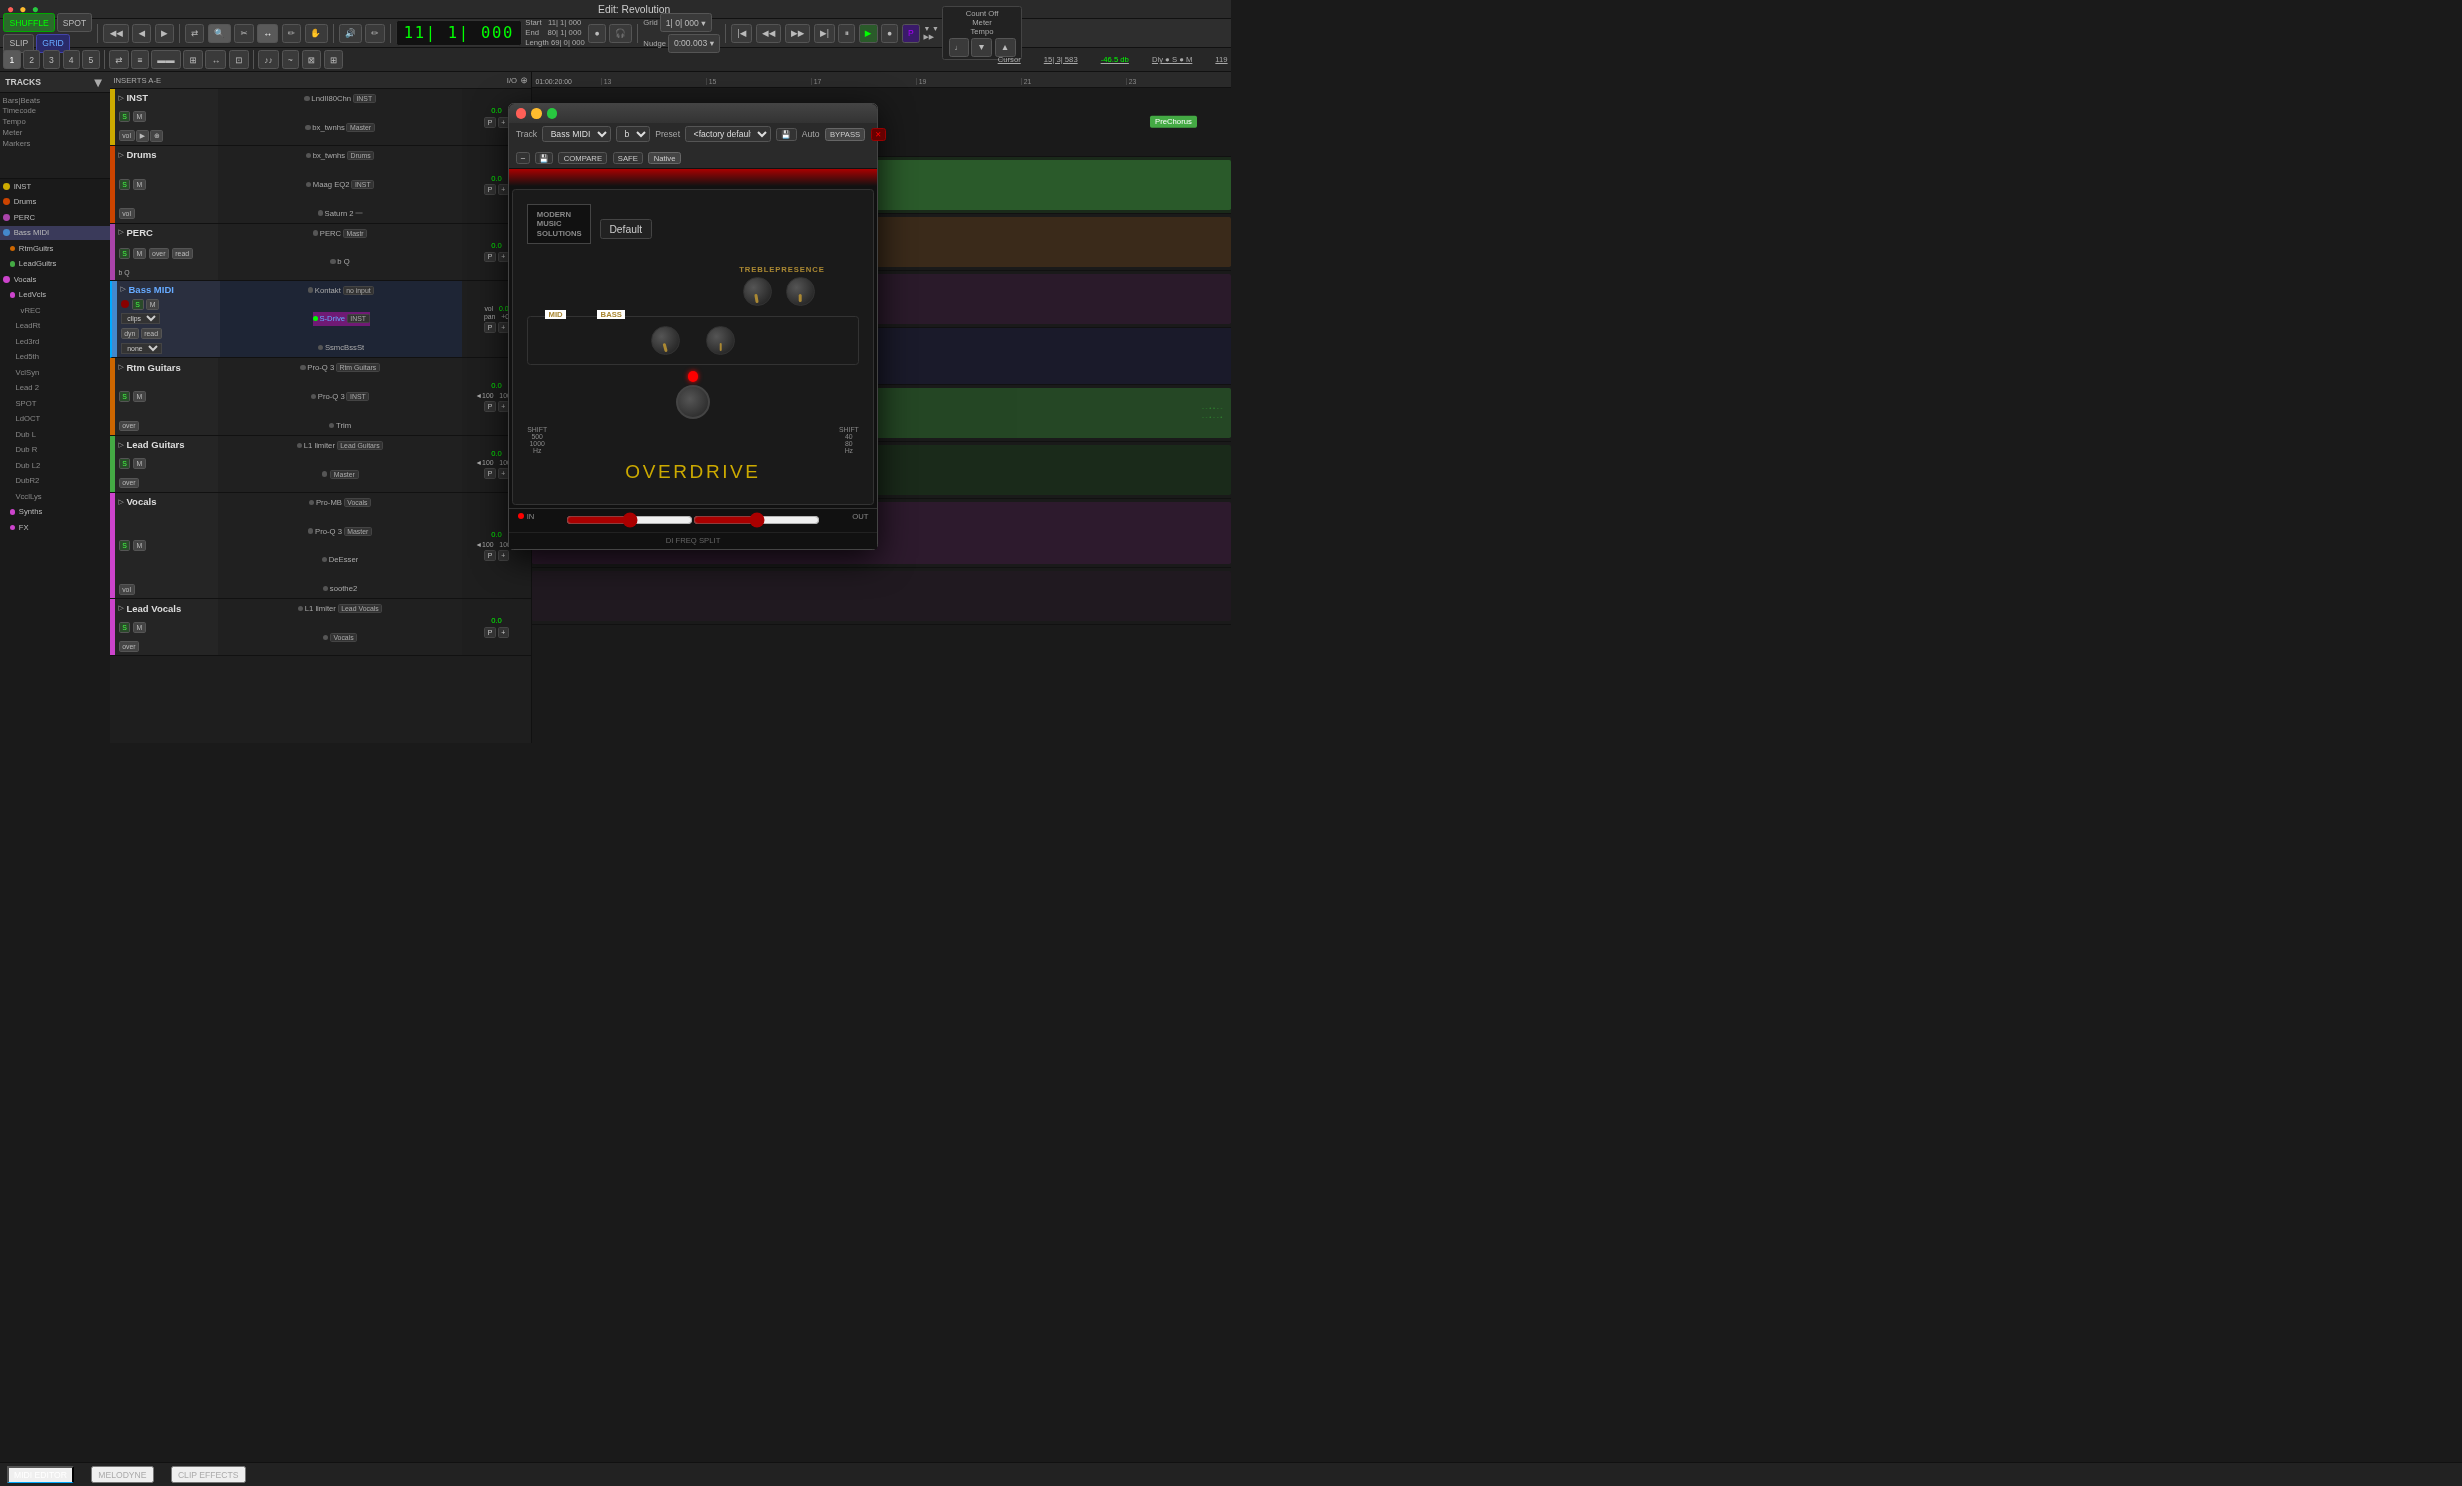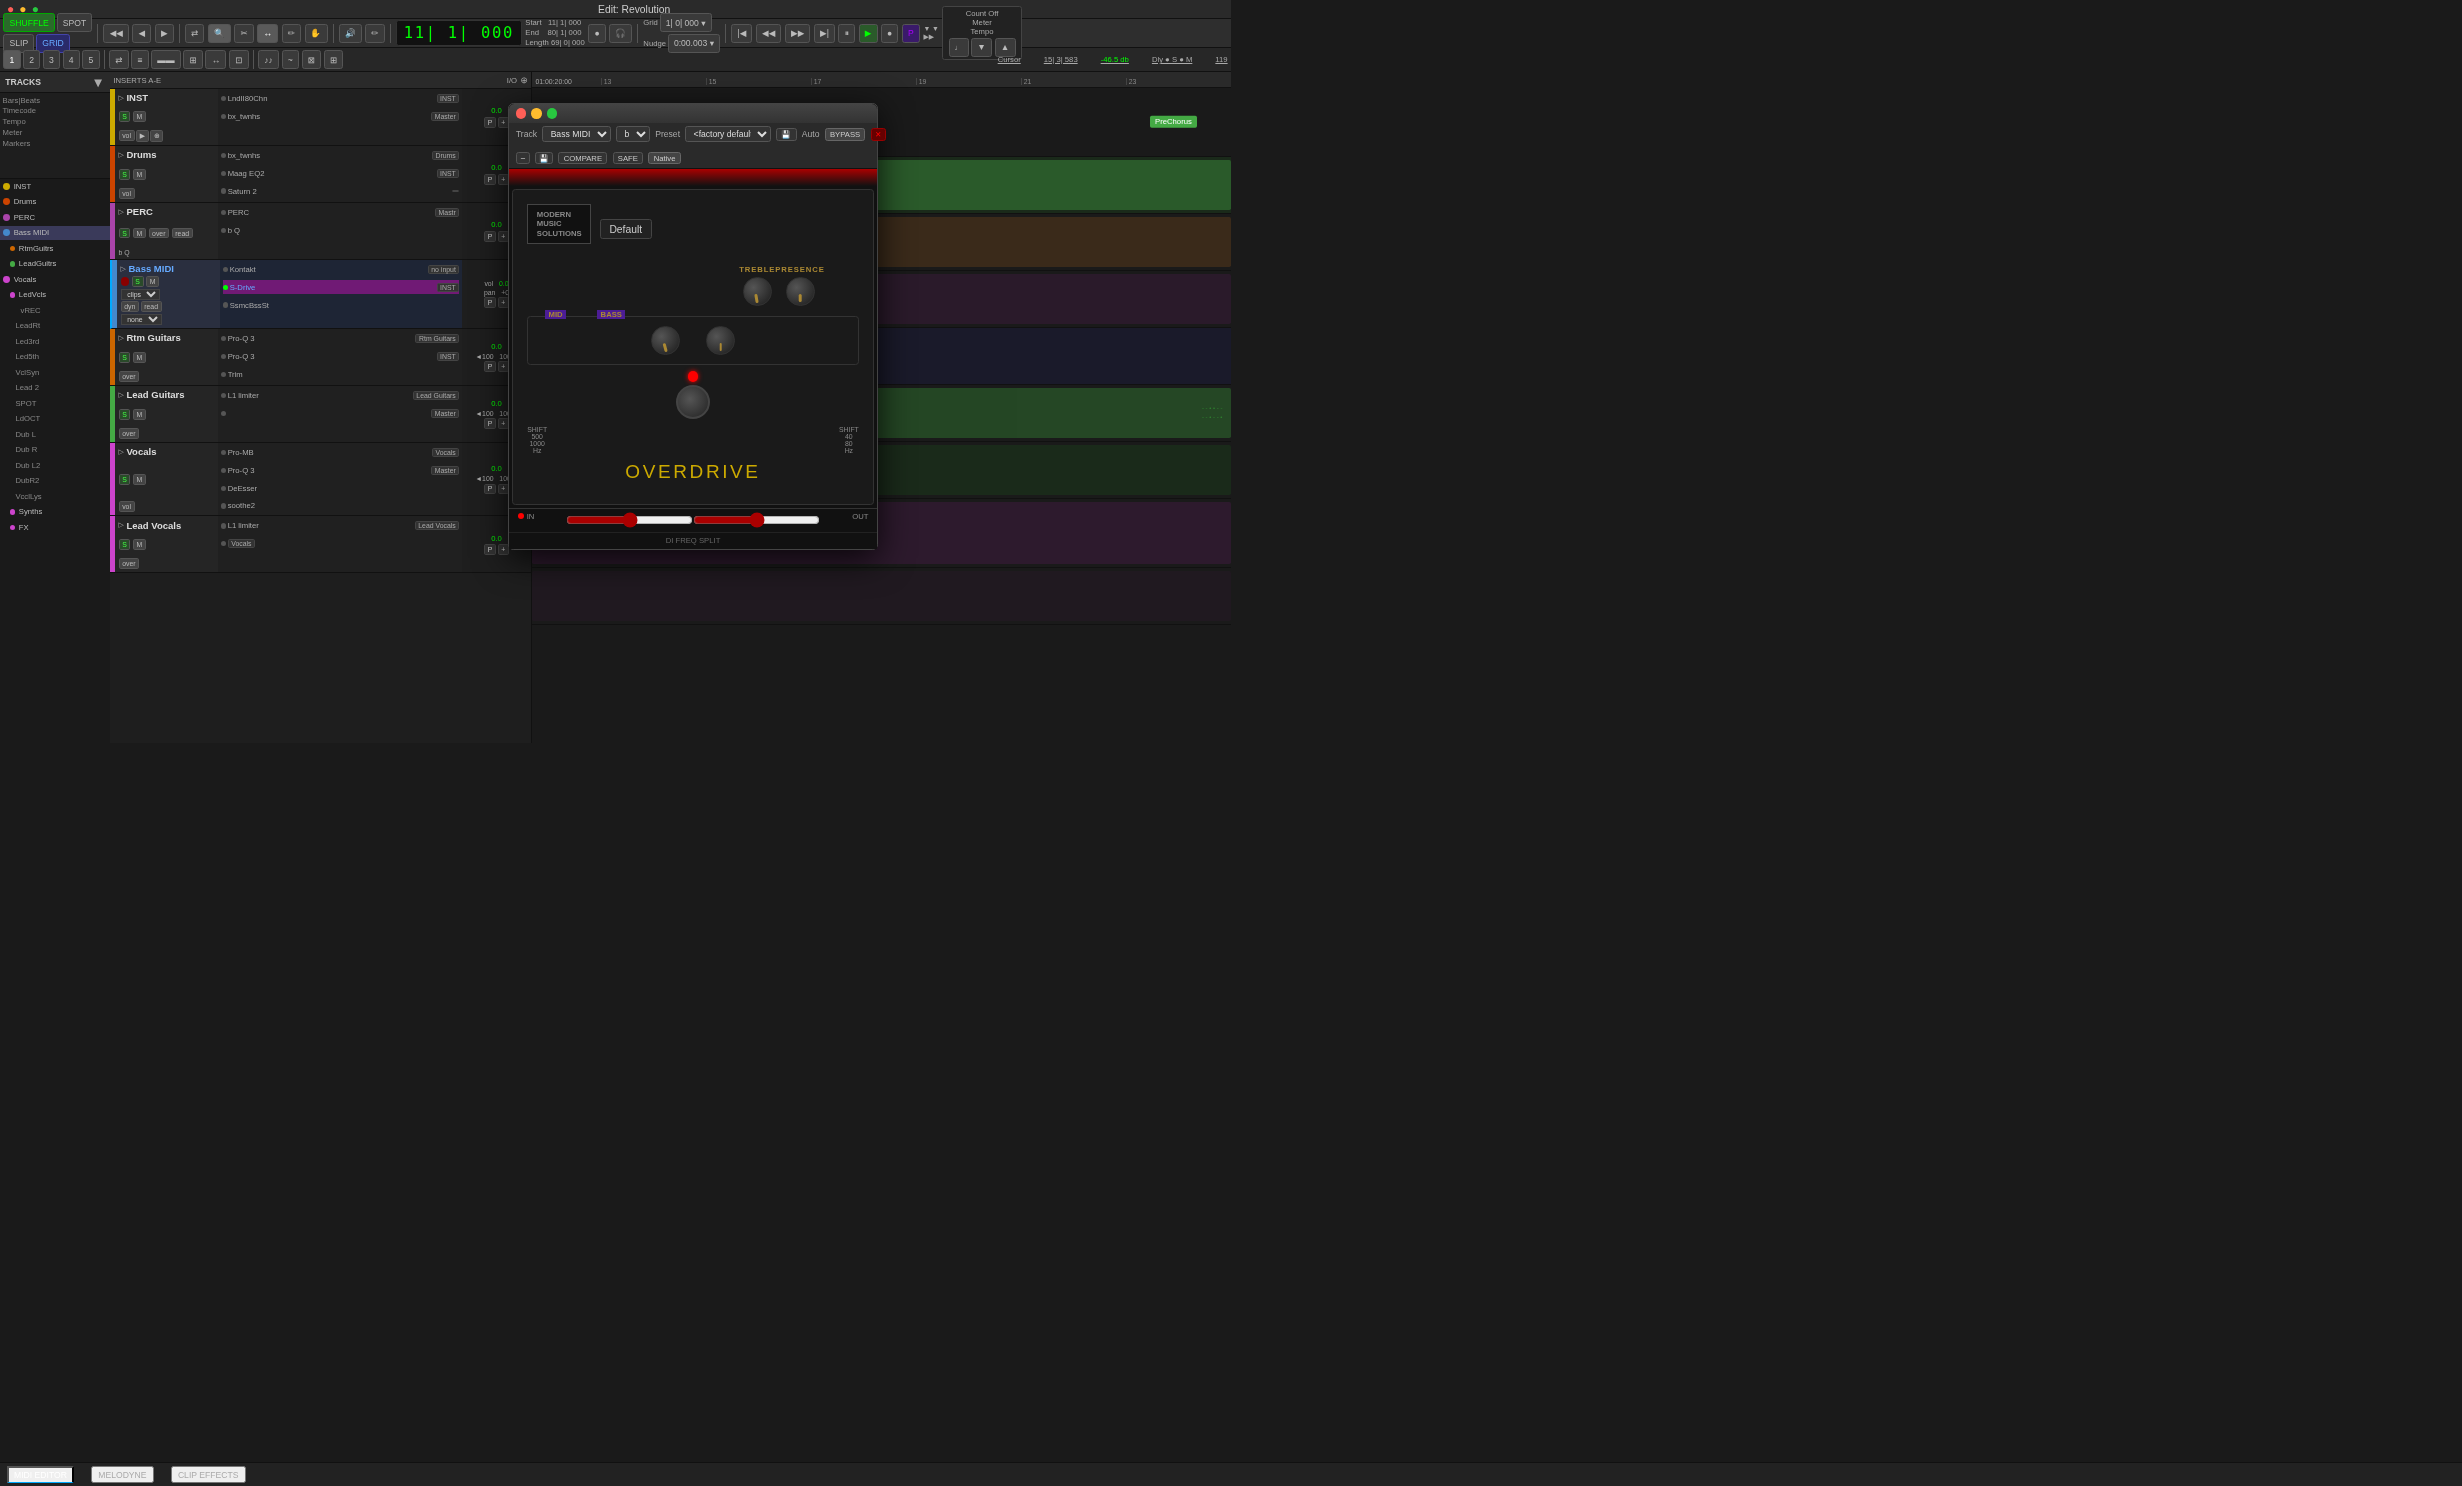--- a/index.html
+++ b/index.html
@@ -228,21 +228,22 @@
       cursor: pointer;
     }
     .ch-btn.green { background: #2a4a2a; color: #4f4; }
 
     .channel-inserts {
       flex: 1;
       background: #202020;
       padding: 2.6px;
       display: flex;
       flex-direction: column;
-      gap: 4px;
+      gap: 15px;
+      align-items: center;
     }
     .insert-row {
       display: flex;
       align-items: center;
       height: 13.8px;
       gap: 1.7px;
     }
     .insert-dot {
       width: 5.2px;
       height: 5.2px;
@@ -516,21 +517,21 @@
       justify-content: center;
       margin-bottom: 6.9px;
       border: 0.9px solid #333;
       padding: 8.6px;
       border-radius: 3.4px;
       position: relative;
     }
     .mb-label {
       position: absolute;
       top: -6.9px;
-      background: #4c1d95;
+      background: #ffffff;
       padding: 0 3.4px;
       font-size: 7.7px;
       color: #aa8833;
       font-weight: bold;
     }
     .mb-label-left { left: 17px; }
     .mb-label-right { left: 69px; }
 
     .shift-section {
       display: flex;

